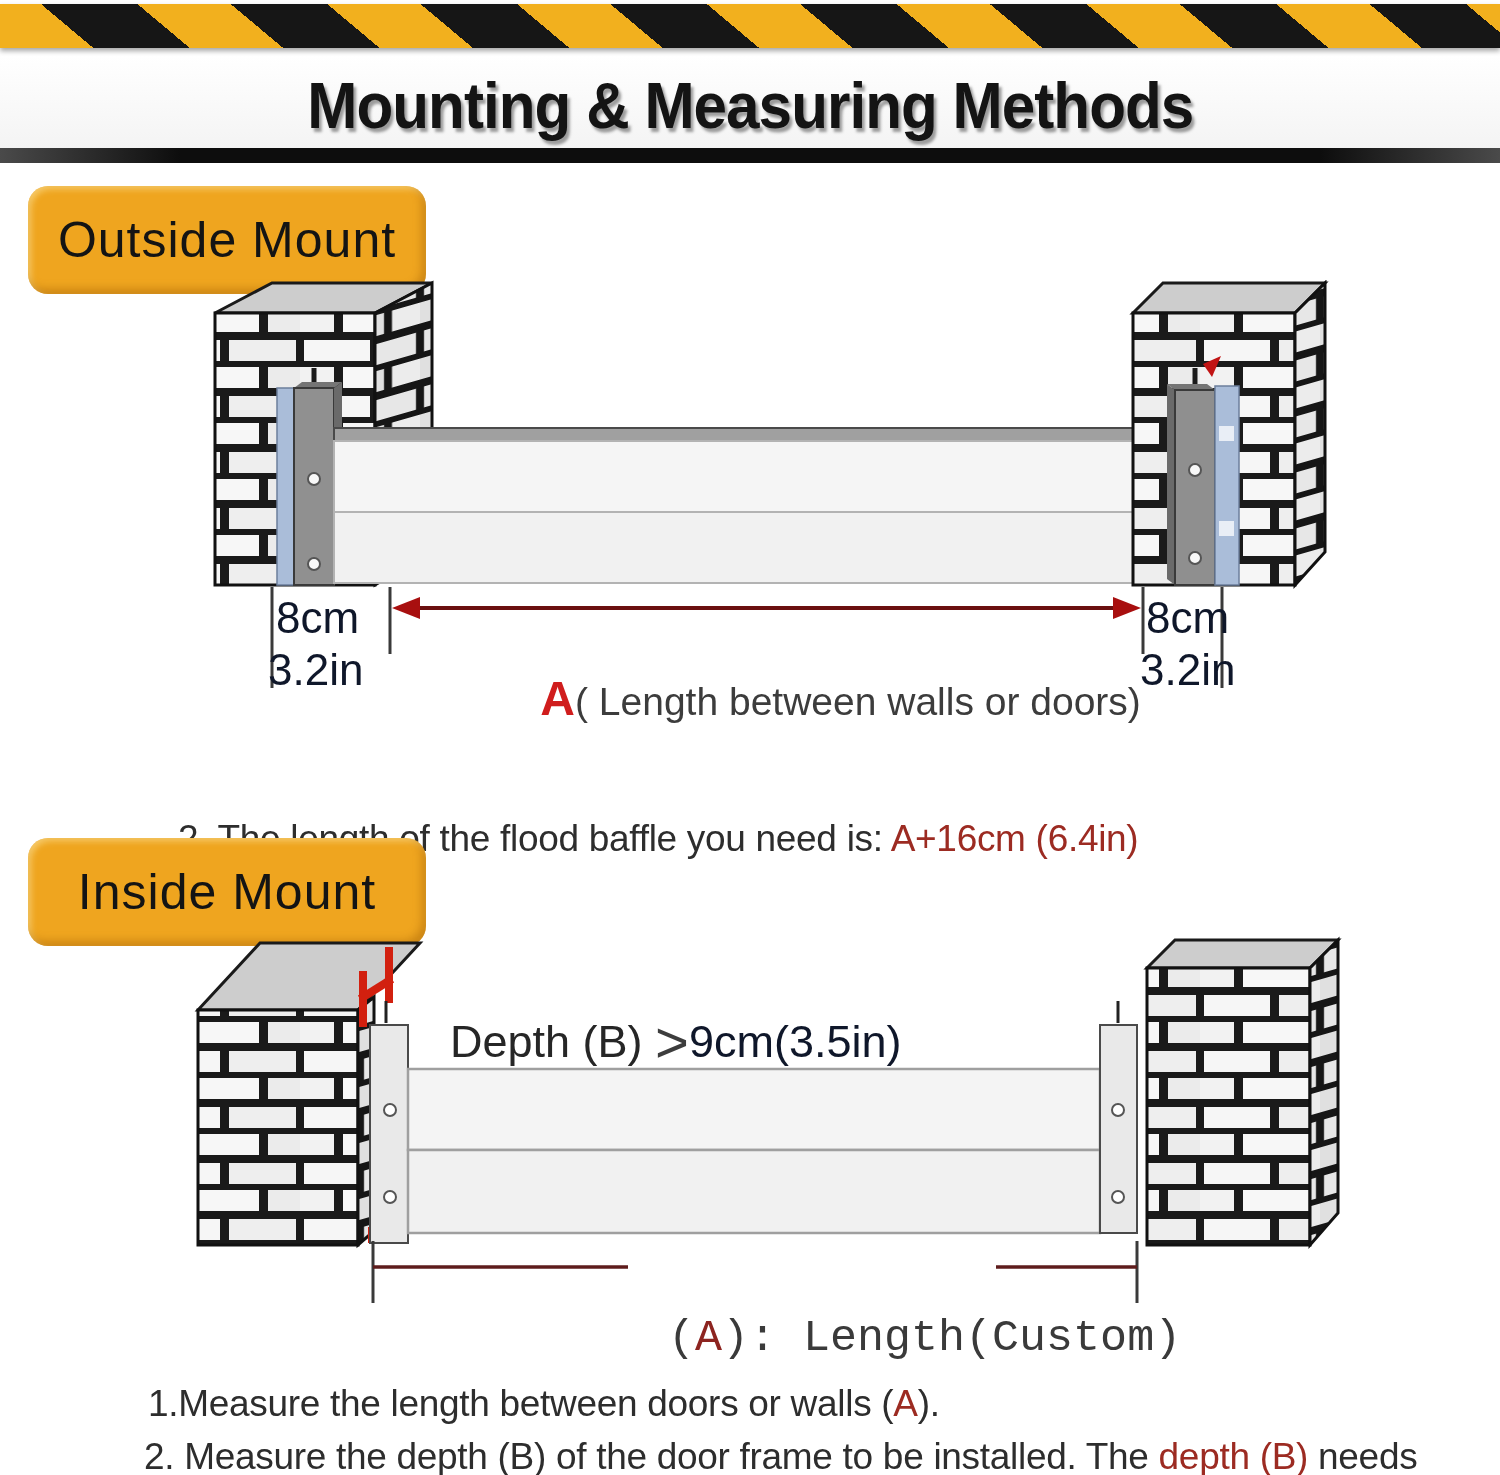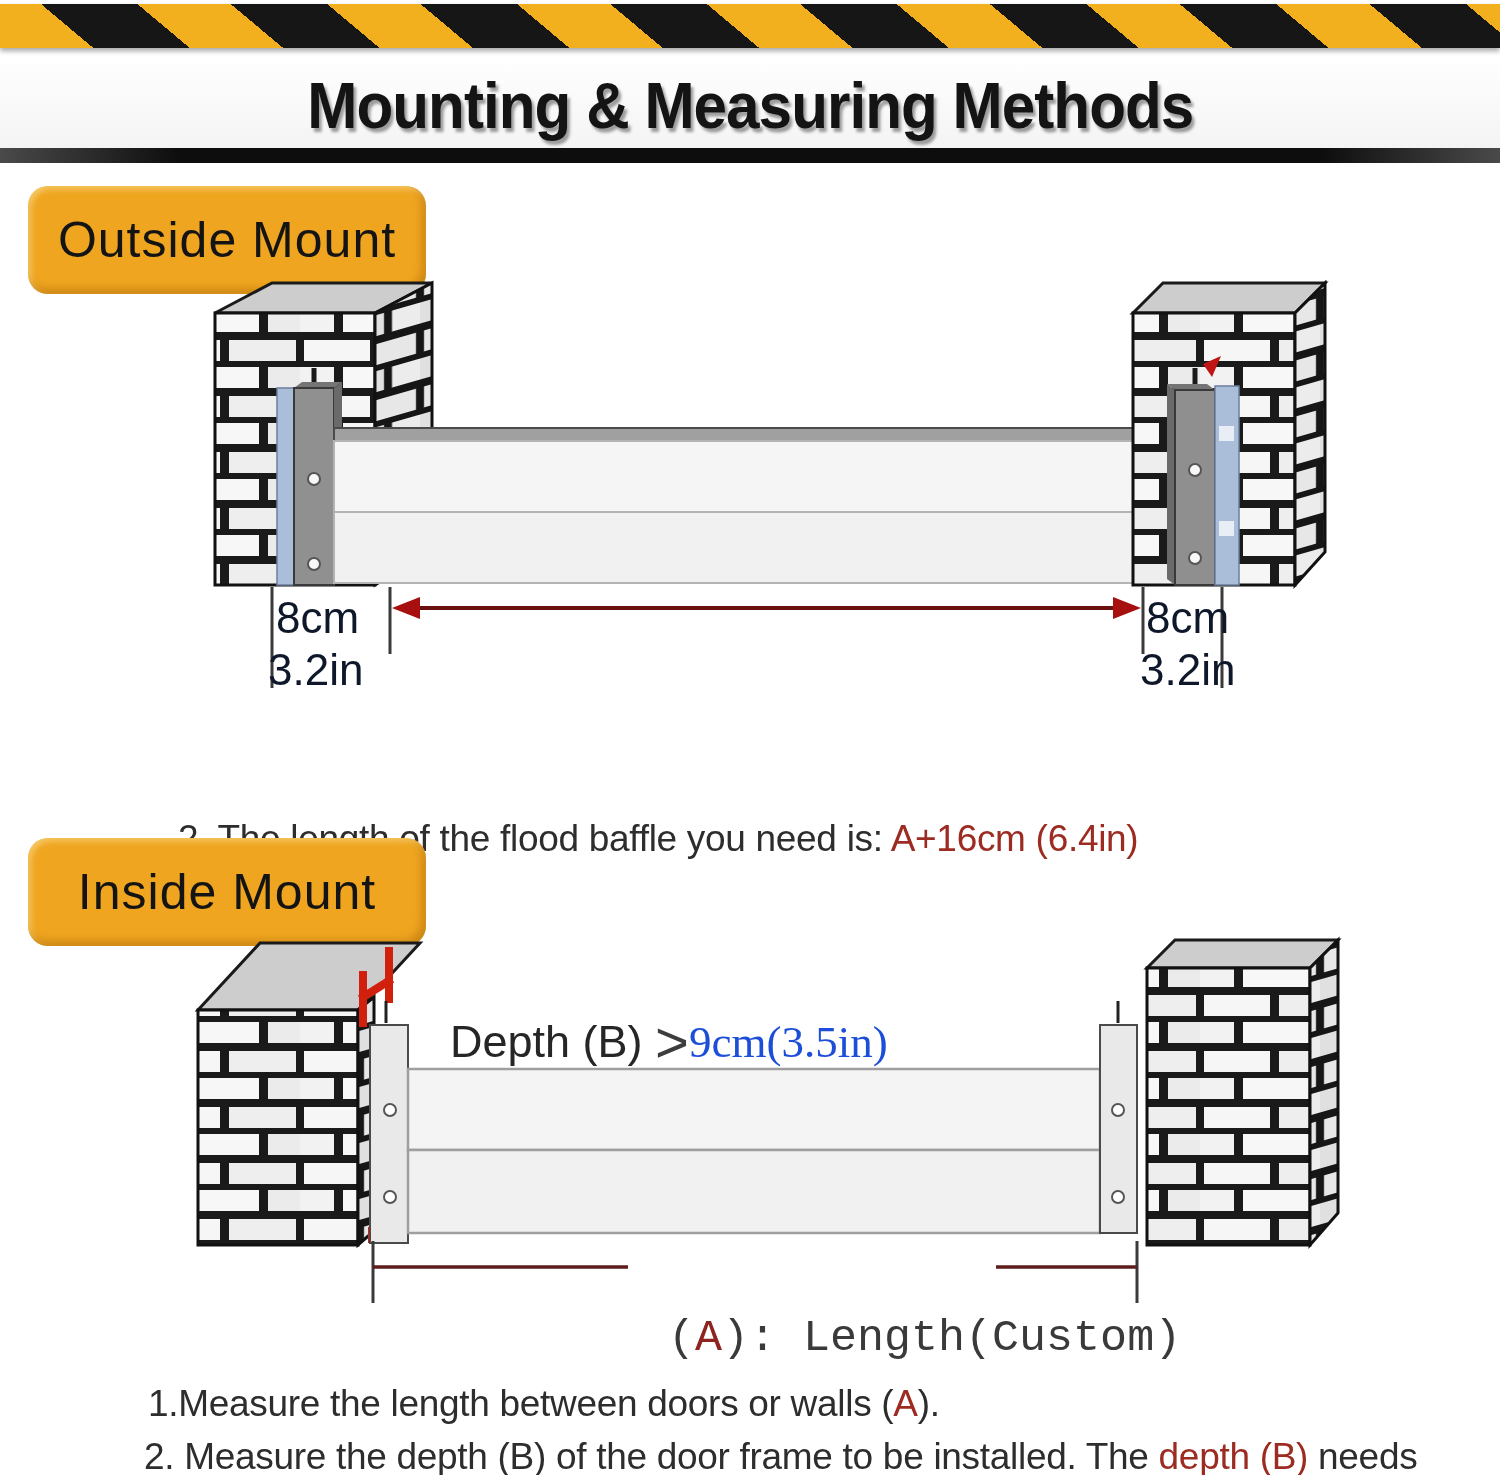--- a/index.html
+++ b/index.html
@@ -41,21 +41,21 @@
   .diag1{top:280px;width:1500px;height:430px;}
   .diag2{top:935px;width:1500px;height:395px;}
   
   .dim{position:absolute;font-size:44px;color:#0f172a;white-space:pre;}
   .span-label{position:absolute;left:497px;top:627px;font-size:39px;color:#3c3c3c;white-space:pre;}
   .span-label .big-a{font-size:48px;font-weight:700;color:#d01d1d;}
   .inside-span{position:absolute;left:560px;top:1262px;font-size:45px;color:#3a3a3a;white-space:pre;font-family:Liberation Mono, monospace;}
   .inside-span .accent{color:#8d2420;}
   .depth-note{position:absolute;left:400px;top:956px;font-size:45px;color:#262626;white-space:pre;}
   .depth-note .gt{font-size:58px;vertical-align:-5px;color:#3d3d3d;}
-  .depth-note .red{color:#1d4ed8;font-family:Liberation Serif, serif;}
+  .depth-note .red{color:#0f172a;}
   
   .instr{position:absolute;font-size:37px;color:#2d2d2d;letter-spacing:-.3px;white-space:pre;}
   .instr .accent{color:#9c2b22;}
   .o-step1{left:138px;top:723px;}
   .o-step2{left:138px;top:776px;}
   .i-step1{left:108px;top:1341px;}
   .i-step2{left:104px;top:1394px;}
   .i-step2b{left:94px;top:1437px;}
 </style>
 </head>
@@ -140,20 +140,23 @@
       <line x1="404" y1="328" x2="1129" y2="328" stroke="#6b1010" stroke-width="4"></line>
       <polygon points="392,328 420,317 420,339" fill="#a80f0f"></polygon>
       <polygon points="1141,328 1113,317 1113,339" fill="#a80f0f"></polygon>
     </g>
   </svg>
 
   <div class="dim" style="left:276px;top:593px;">8cm</div>
   <div class="dim" style="left:268px;top:645px;">3.2in</div>
   <div class="dim" style="left:1146px;top:593px;">8cm</div>
   <div class="dim" style="left:1140px;top:645px;">3.2in</div>
+  <div class="span-label">
+    <span class="big-a">A</span><span>( Length between walls or doors)</span>
+  </div>
 
   <div class="instr o-step2">
     <span>2. The length of the flood baffle you need is: </span><span class="accent">A+16cm (6.4in)</span>
   </div>
 
   <div class="badge badge-inside">
     <span>Inside Mount</span>
   </div>
 
   <svg class="diag diag2" viewBox="0 0 1500 395">

